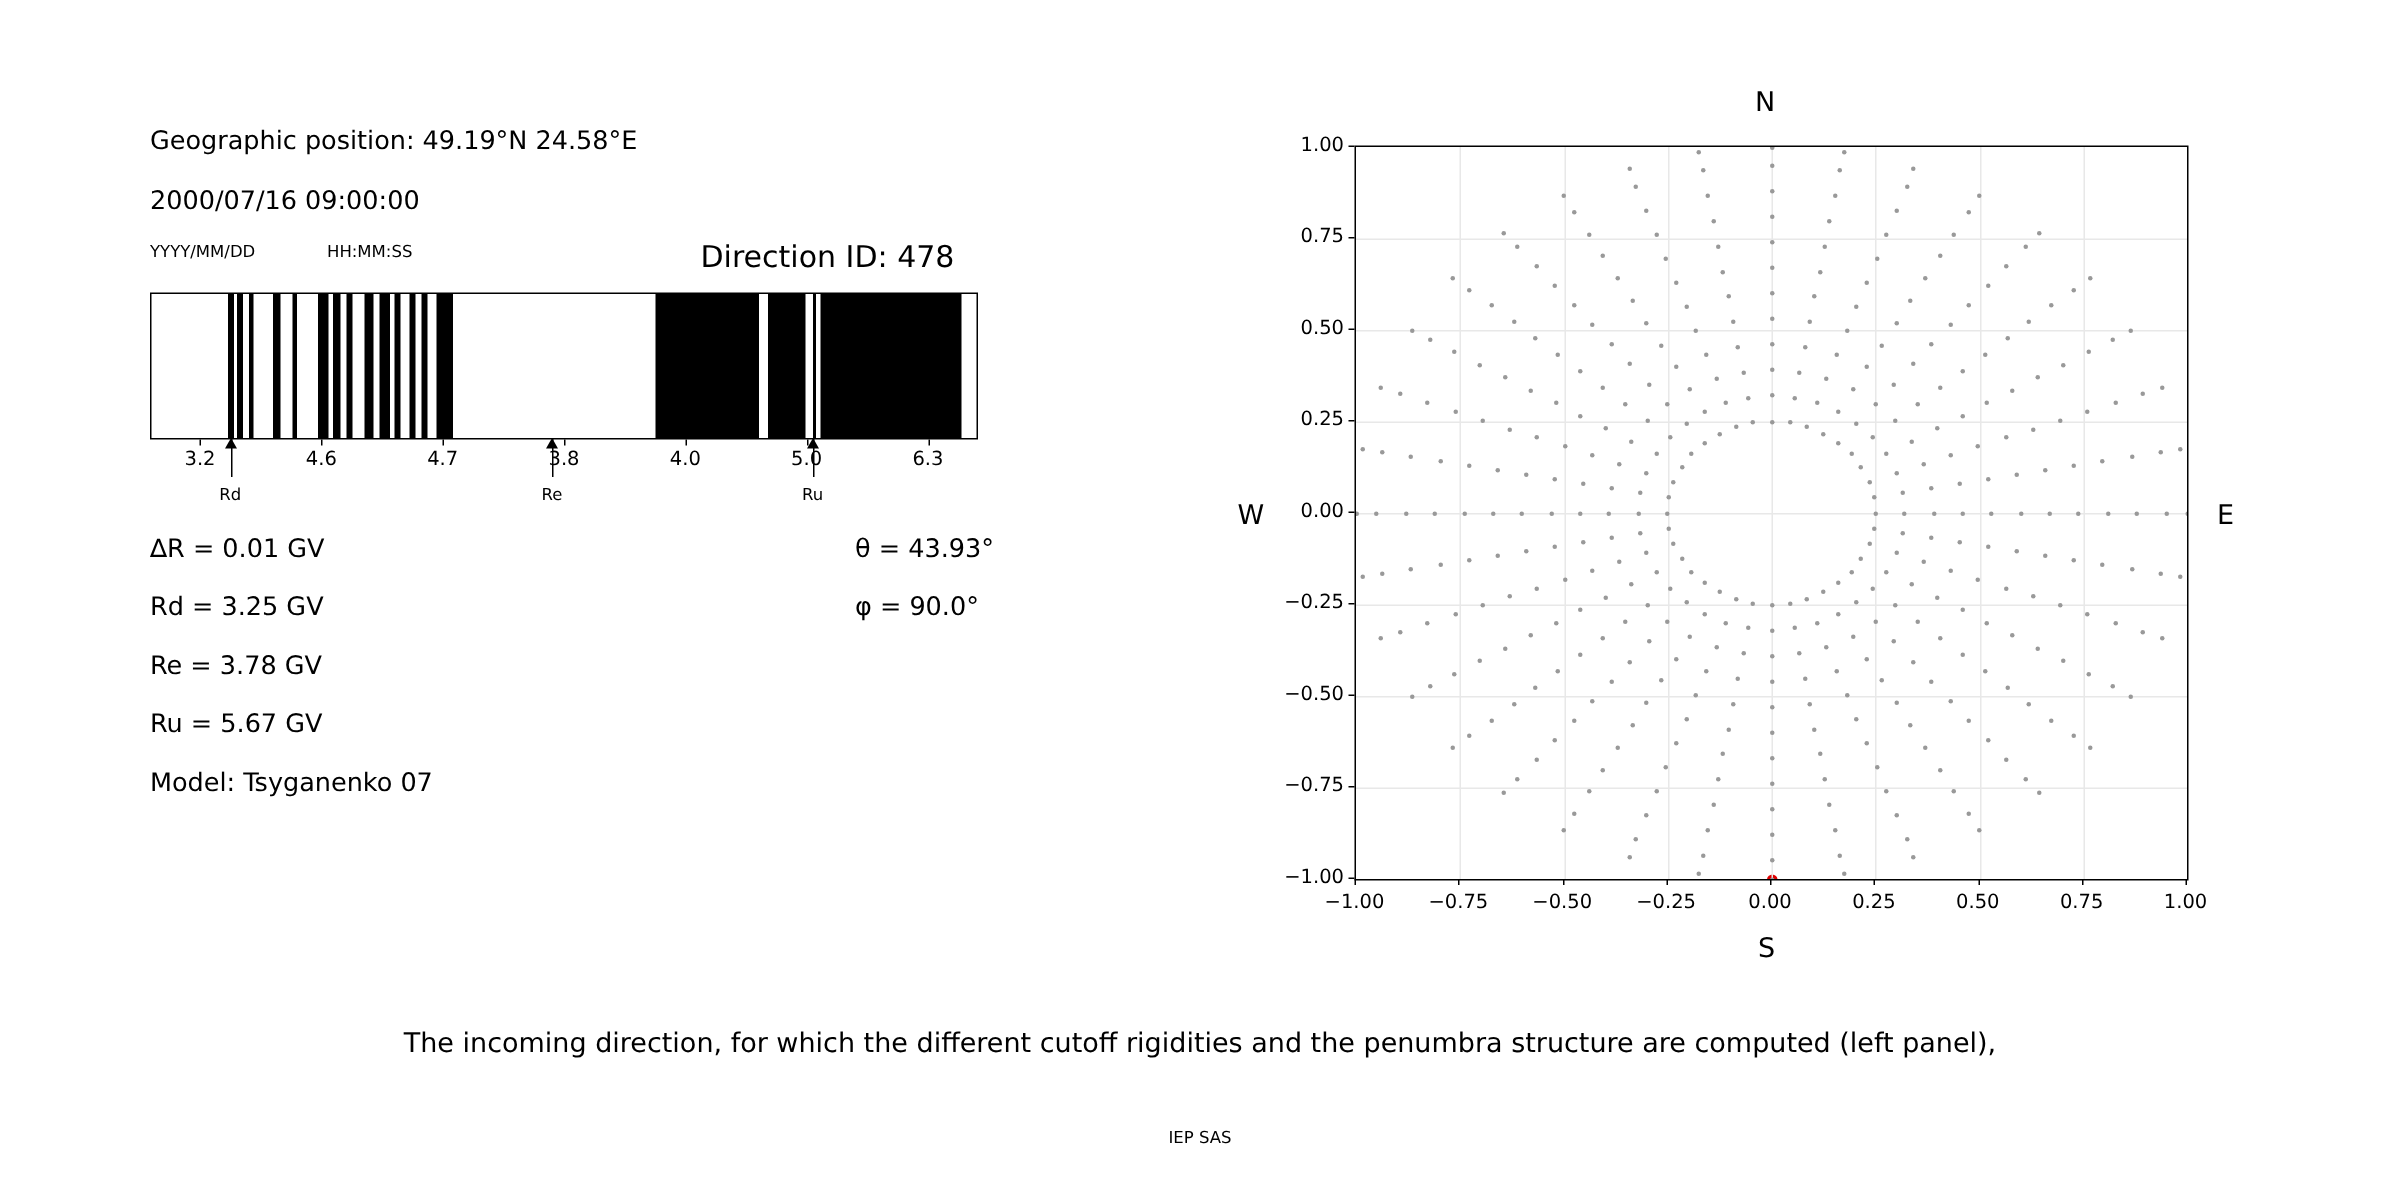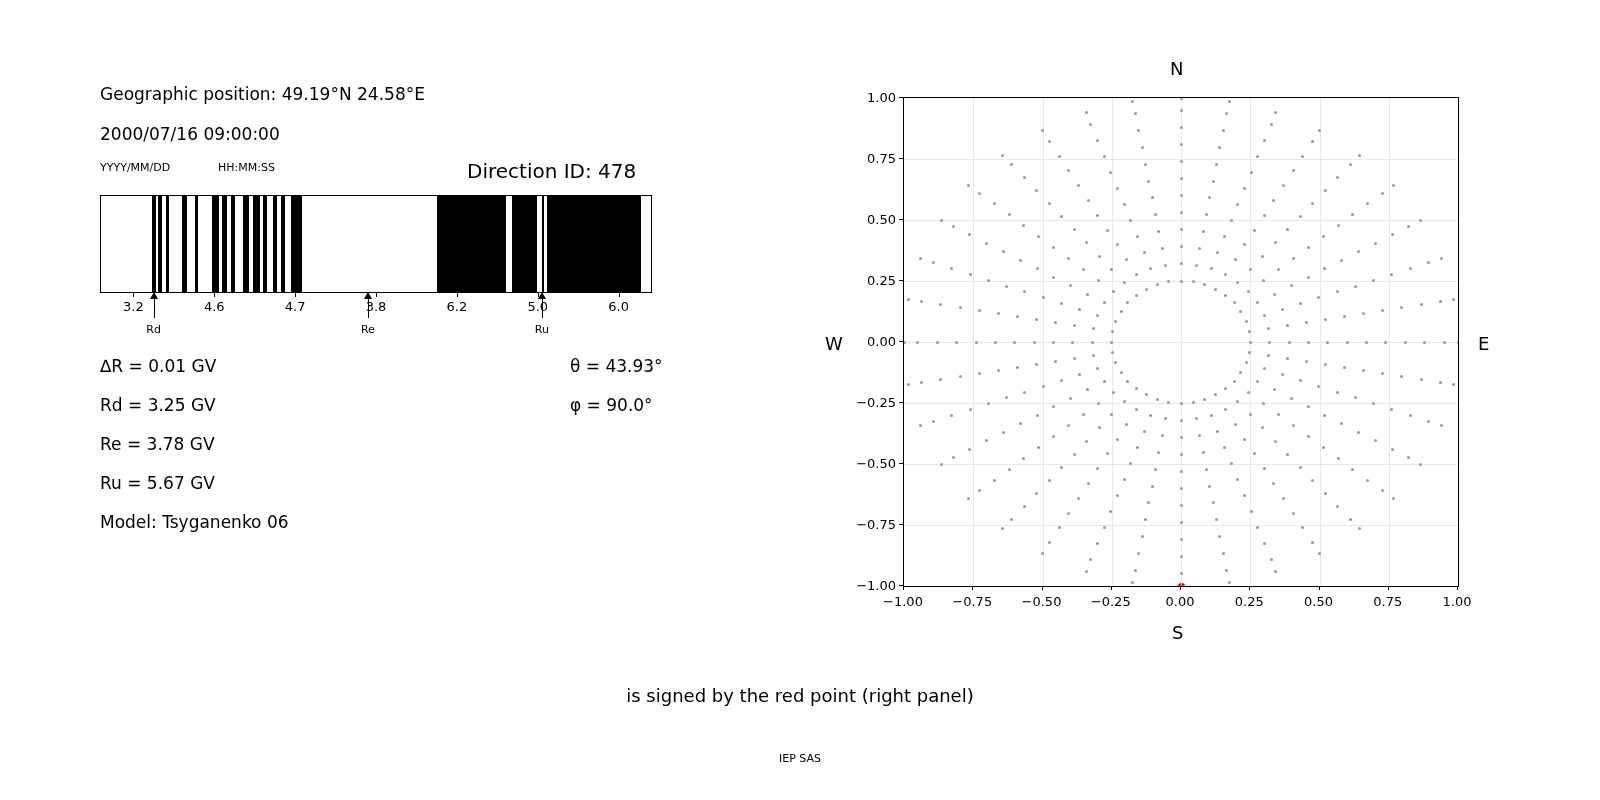--- a/index.html
+++ b/index.html
@@ -264,38 +264,38 @@
   <div id="penumbra-axis">
       <div class="tick" style="left: 33.3529px;"></div>
       <div class="ticklabel" style="left: 33.3529px;">3.2</div>
       <div class="tick" style="left: 114.235px;"></div>
       <div class="ticklabel" style="left: 114.235px;">4.6</div>
       <div class="tick" style="left: 195.118px;"></div>
       <div class="ticklabel" style="left: 195.118px;">4.7</div>
       <div class="tick" style="left: 276px;"></div>
       <div class="ticklabel" style="left: 276px;">3.8</div>
       <div class="tick" style="left: 356.882px;"></div>
-      <div class="ticklabel" style="left: 356.882px;">6.2</div>
+      <div class="ticklabel" style="left: 356.882px;">4.0</div>
       <div class="tick" style="left: 437.765px;"></div>
       <div class="ticklabel" style="left: 437.765px;">5.0</div>
       <div class="tick" style="left: 518.647px;"></div>
-      <div class="ticklabel" style="left: 518.647px;">6.0</div>
+      <div class="ticklabel" style="left: 518.647px;">6.3</div>
       <div class="marker" style="left: 53.5735px; top: -1px;"></div>
       <div class="marker-label" style="left: 53.5735px; top: 30px;">Rd</div>
       <div class="marker" style="left: 267.912px; top: -1px;"></div>
       <div class="marker-label" style="left: 267.912px; top: 30px;">Re</div>
       <div class="marker" style="left: 441.809px; top: -1px;"></div>
       <div class="marker-label" style="left: 441.809px; top: 30px;">Ru</div>
     </div>
 
   <div class="param param-left" style="top:356px;">∆R = 0.01 GV</div>
   <div class="param param-left" style="top:395px;">Rd = 3.25 GV</div>
   <div class="param param-left" style="top:434px;">Re = 3.78 GV</div>
   <div class="param param-left" style="top:473px;">Ru = 5.67 GV</div>
-  <div class="param param-left" style="top:512px;">Model: Tsyganenko 06</div>
+  <div class="param param-left" style="top:512px;">Model: Tsyganenko 07</div>
 
   <div class="param param-right" style="top:356px;">θ = 43.93°</div>
   <div class="param param-right" style="top:395px;">φ = 90.0°</div>
 </div>
 
 <div id="right-panel">
   <div id="polar-axes">
     <div id="selected-direction-point" style="left: 273.5px; top: 484.5px; background: rgb(221, 0, 0);"></div>
   <div class="gridline-v" style="left: 69.25px;"></div>
       <div class="gridline-v" style="left: 138.5px;"></div>
@@ -780,15 +780,15 @@
     <div class="tickmark-x" style="left: 449.25px; top: 586px;"></div>
     <div class="xtick-label" style="left: 518.5px; top: 594px;">0.50</div>
     <div class="tickmark-x" style="left: 518.5px; top: 586px;"></div>
     <div class="xtick-label" style="left: 587.75px; top: 594px;">0.75</div>
     <div class="tickmark-x" style="left: 587.75px; top: 586px;"></div>
     <div class="xtick-label" style="left: 657px; top: 594px;">1.00</div>
     <div class="tickmark-x" style="left: 657px; top: 586px;"></div>
   </div>
 
 <div id="caption">
-  <div>is signed by the red point (right panel)</div>
+  <div>The incoming direction, for which the different cutoff rigidities and the penumbra structure are computed (left panel),</div>
 </div>
 <div id="footer-credit">IEP SAS</div>
 
 </body></html>

